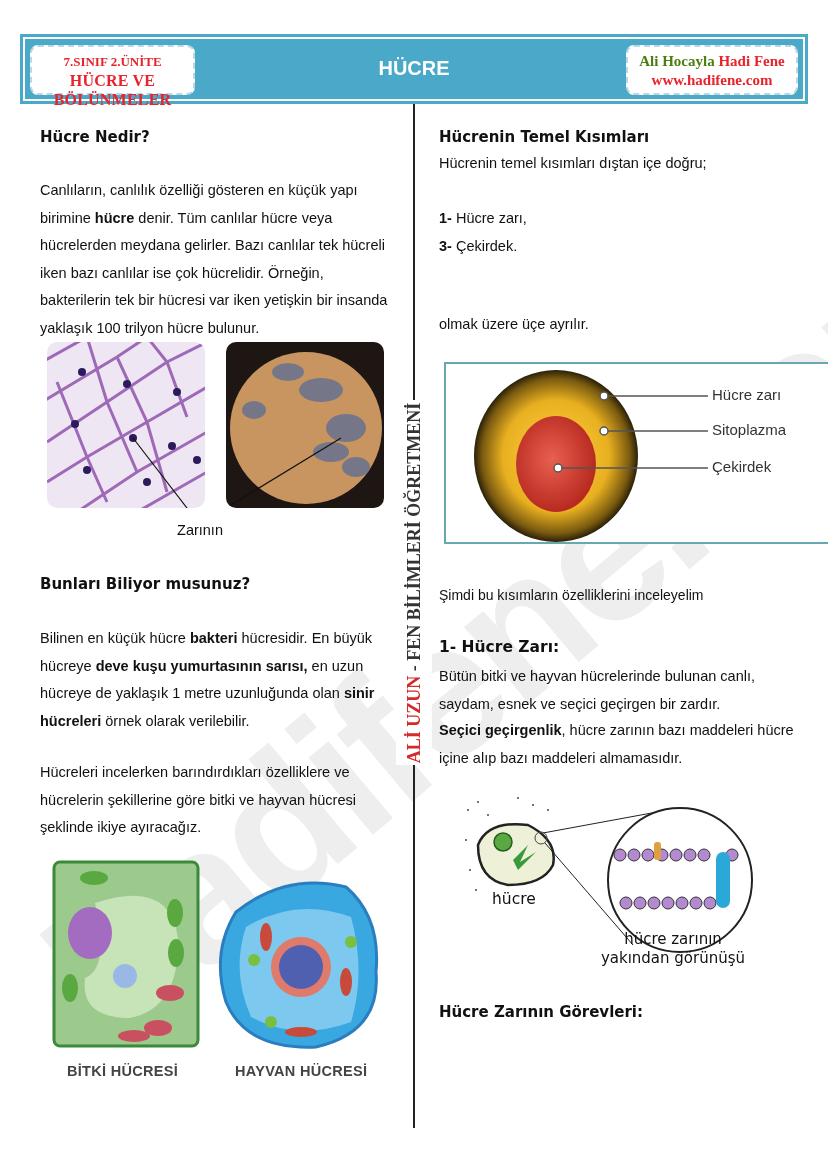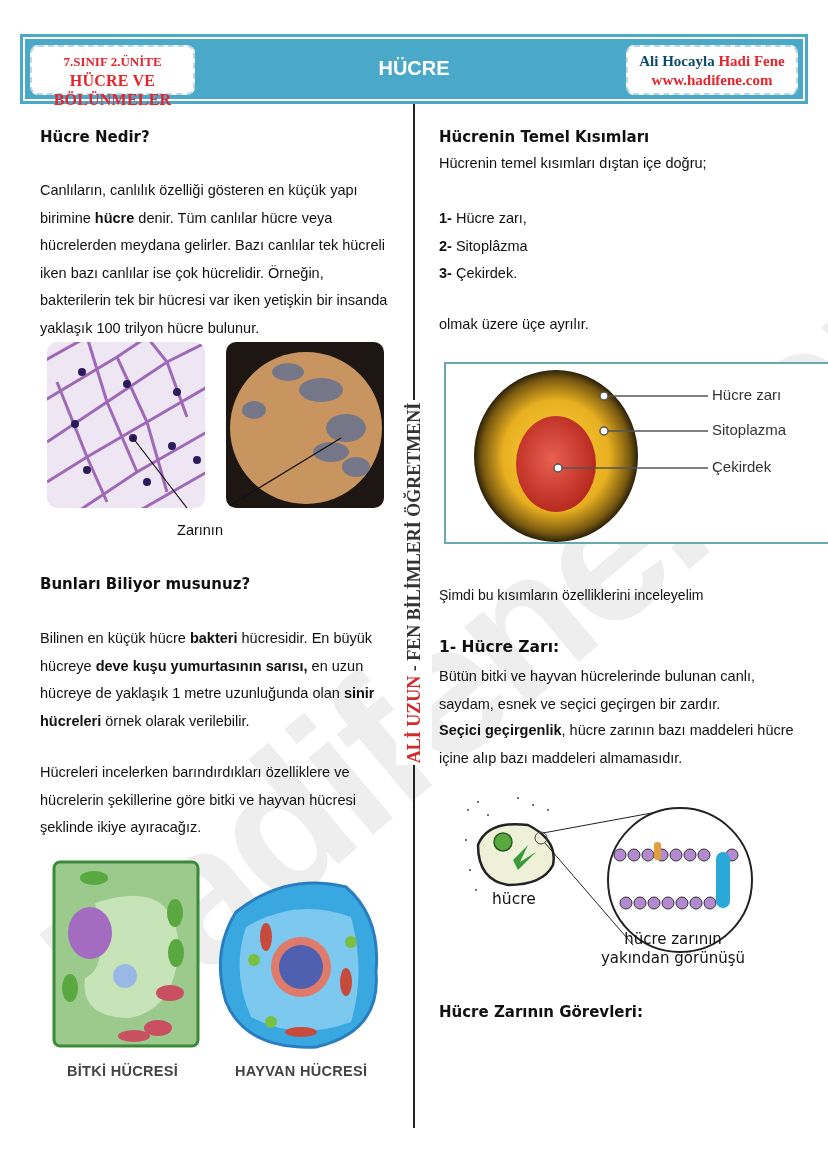--- a/index.html
+++ b/index.html
@@ -10,21 +10,21 @@
   
   .header { left:20px; top:34px; width:788px; height:70px; background:#4aa8c8; box-sizing:border-box; }
   .header-inner { position:absolute; left:3px; top:3px; right:3px; bottom:3px; border:2px solid #ffffff; }
   .hbox { position:absolute; top:6px; height:50px; background:#fff; border:2px dashed #b9d8e4; border-radius:8px;
           box-sizing:border-box; text-align:center; font-family:"Liberation Serif", serif; font-weight:bold; line-height:19px; padding-top:5px; }
   .hbox.left { left:5px; width:165px; color:#e8232b; }
   .hbox.left .l1 { font-size:13px; display:block; }
   .hbox.left .l2 { font-size:16px; display:block; letter-spacing:0.2px; }
   .hbox.right { right:5px; width:172px; }
   .hbox.right .l1 { font-size:15px; display:block; }
-  .blue { color:#0c4a6e; } .red { color:#e8232b; }
+  .blue { color:#4d7c0f; } .red { color:#e8232b; }
   .hbox.right .l2 { font-size:15px; display:block; color:#e8232b; }
   .htitle { position:absolute; left:0; right:0; top:18px; text-align:center; color:#fff; font-weight:bold; font-size:20px; }
 
   
   .divider { left:413px; top:104px; width:2px; height:1024px; background:#222; }
   .side-label { left:396px; top:400px; width:36px; height:365px; background:#fff; }
   .side-text { position:absolute; left:50%; top:50%; transform:translate(-50%,-50%) rotate(-90deg);
                white-space:nowrap; font-family:"Liberation Serif", serif; font-weight:bold; font-size:18px; color:#333; }
   .side-text .red { color:#d42a2a; }
 
@@ -141,21 +141,20 @@
       <circle cx="55" cy="150" r="6" fill="#7ac040"></circle>
   </svg>
 </div>
 <div class="abs cellcap" style="left:67px; top:1063px;">BİTKİ HÜCRESİ</div>
 <div class="abs cellcap" style="left:235px; top:1063px;">HAYVAN HÜCRESİ</div>
 
 <div class="abs col-right h" style="top:128px;">Hücrenin Temel Kısımları</div>
 <div class="abs col-right p" style="top:150px;">Hücrenin temel kısımları dıştan içe doğru;</div>
 <div class="abs col-right p" style="top:205px;">
   <div><b>1-</b><span> Hücre zarı,</span></div>
-  <div><b>2-</b><span> Sitoplâzma</span></div>
   <div><b>3-</b><span> Çekirdek.</span></div>
 </div>
 <div class="abs col-right p" style="top:311px;">olmak üzere üçe ayrılır.</div>
 
 <div class="abs" style="left:444px; top:362px; width:428px; height:182px; border:2px solid #6aa8b0; box-sizing:border-box; background:#fff;">
   <svg width="356" height="178" viewBox="0 0 356 178" style="position:absolute; left:0; top:0;">
     <defs>
       <radialGradient id="cg" cx="50%" cy="50%" r="50%">
         <stop offset="0%" stop-color="#ffd040"></stop>
           <stop offset="65%" stop-color="#e8b020"></stop>

